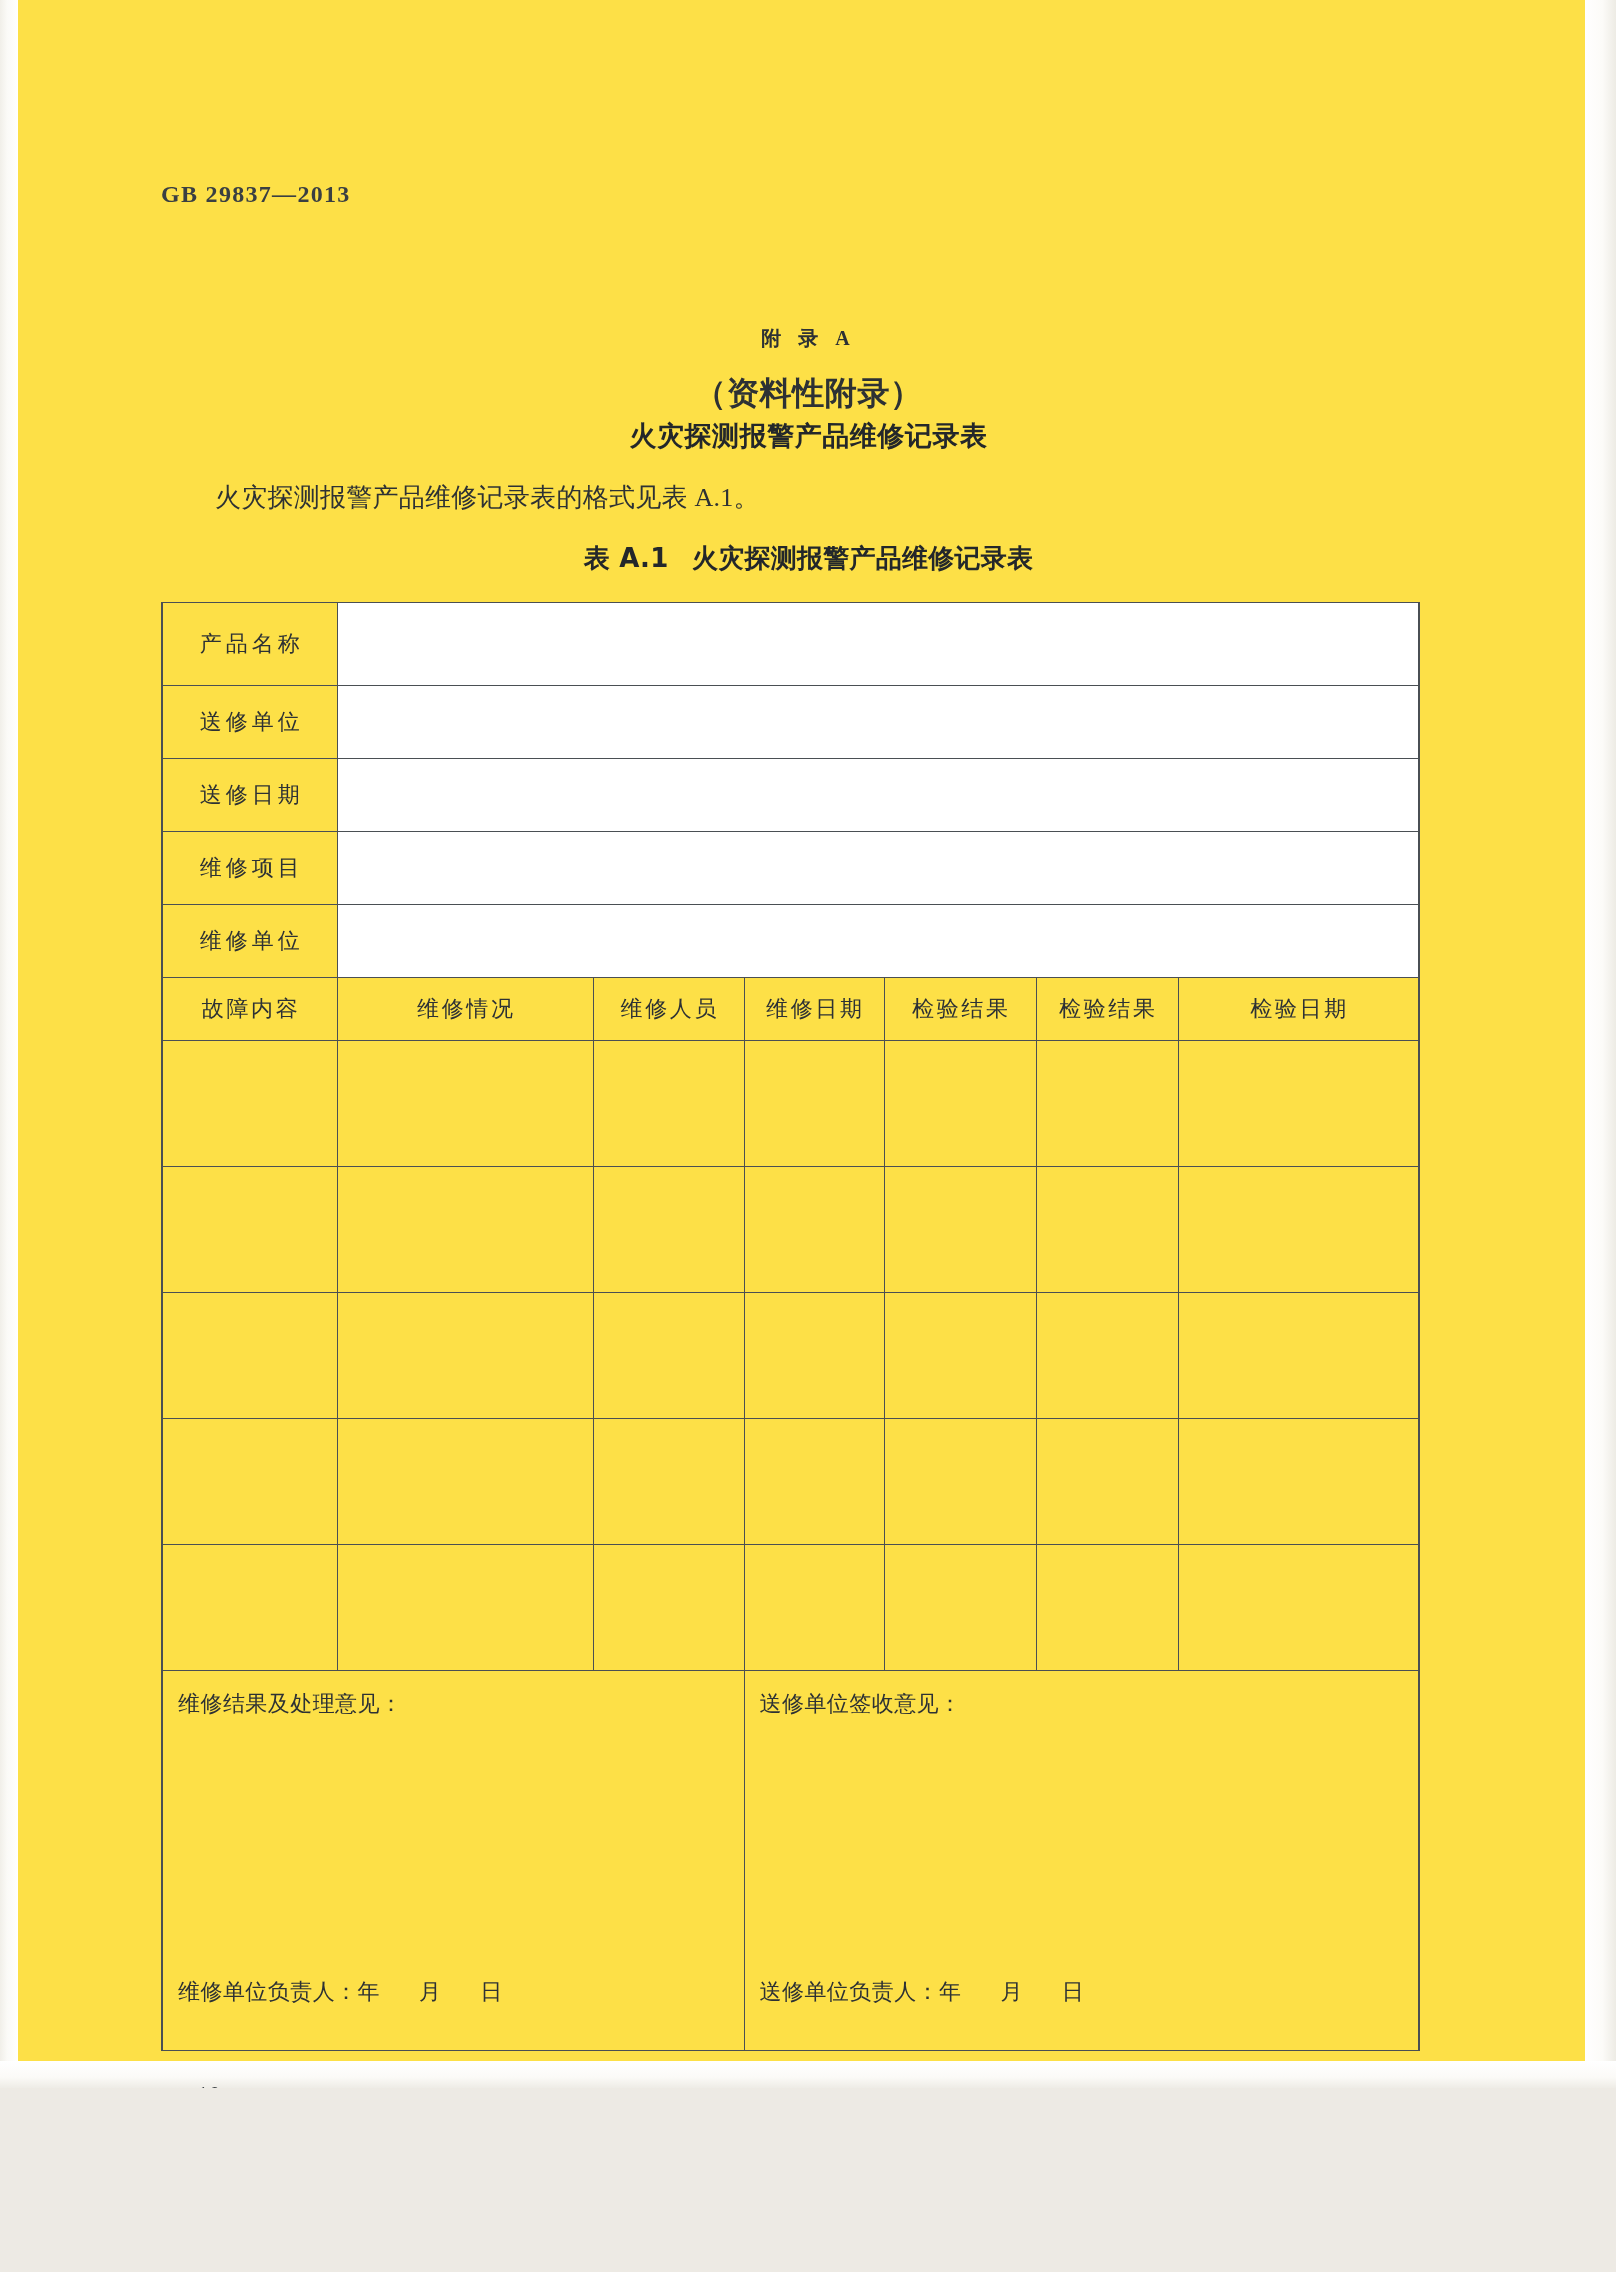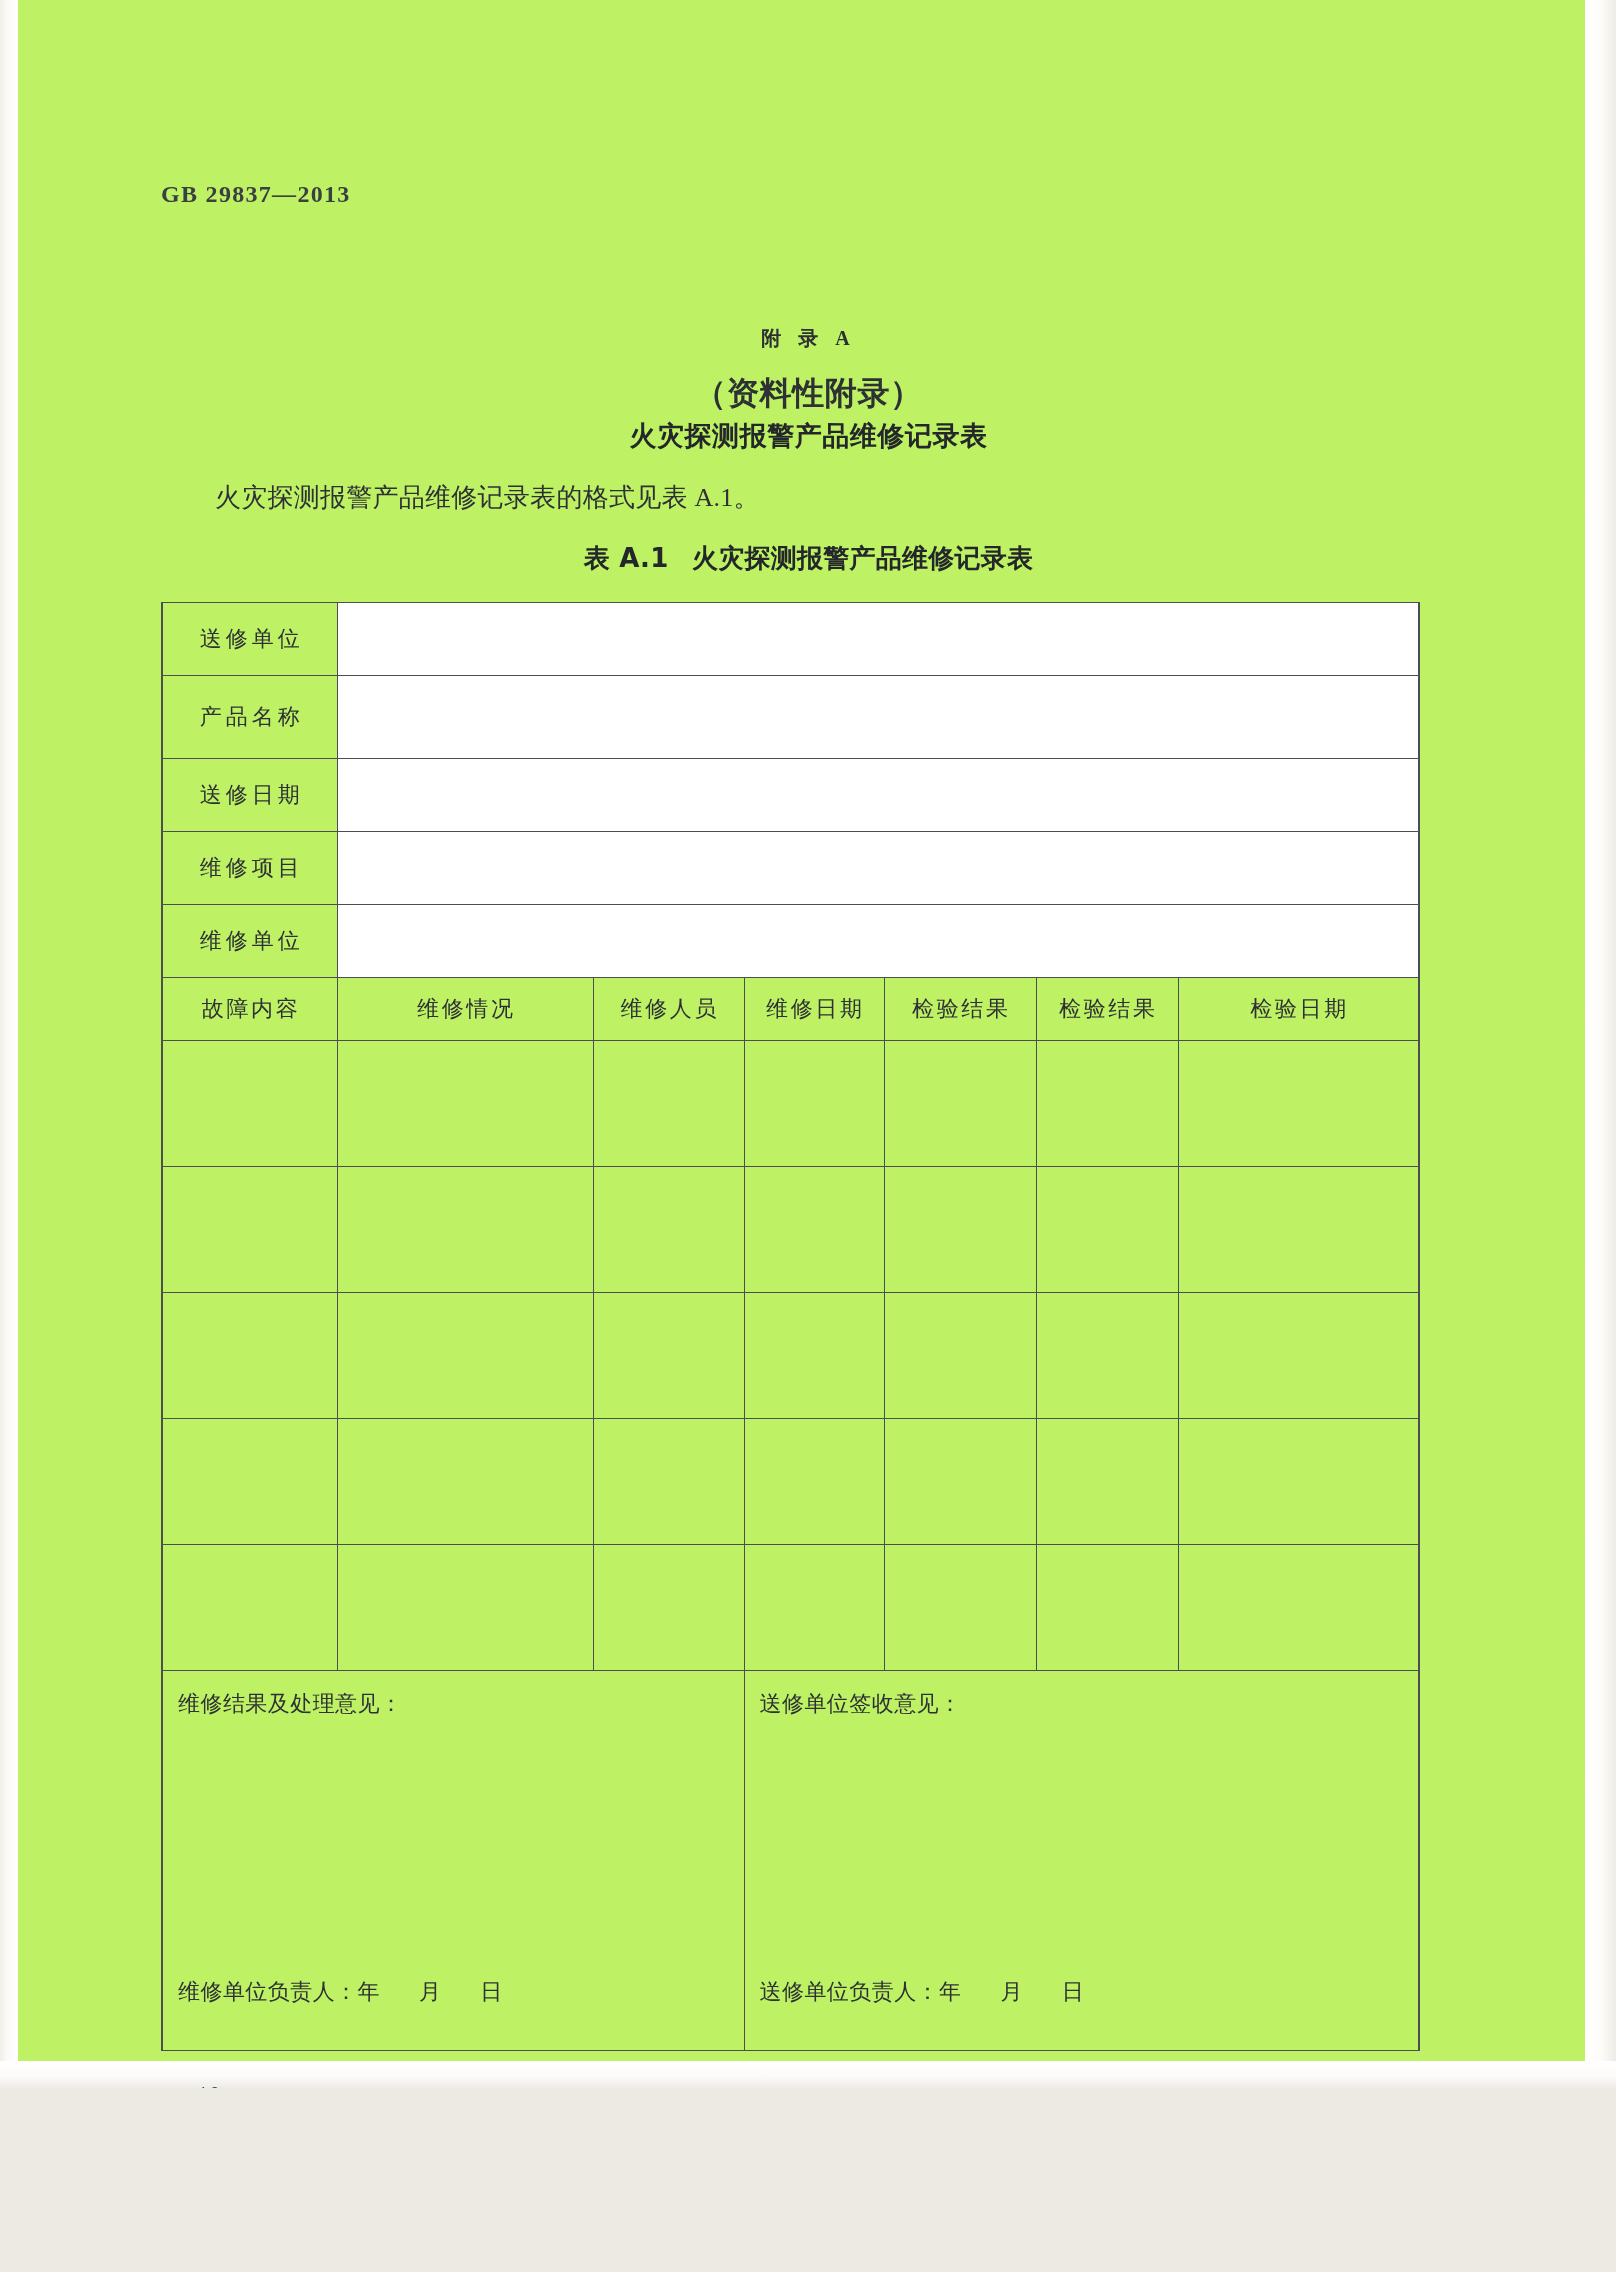--- a/index.html
+++ b/index.html
@@ -7,21 +7,21 @@
     padding: 0;
     background: #edeae4;
   }
   body {
     font-family: "Liberation Serif", "DejaVu Serif", serif;
   }
   .page {
     position: relative;
     width: 1617px;
     height: 2088px;
-    background: #bef264;
+    background: #fde047;
     overflow: hidden;
   }
   
   .scan-edge-right {
     position: absolute;
     top: 0;
     right: 0;
     width: 32px;
     height: 100%;
     background: linear-gradient(to right, #ffffff 0%, #fcfbf8 55%, #eceae3 100%);
@@ -251,26 +251,26 @@
         <col style="width:256px">
         <col style="width:151px">
         <col style="width:140px">
         <col style="width:152px">
         <col style="width:142px">
         <col style="width:241px">
       </colgroup>
       <tbody>
 
         <tr>
+          <td class="lbl-cell outer-l" style="height:82px;">产品名称</td>
+          <td class="blank-cell outer-r" colspan="6"></td>
+        </tr>
+
+        <tr>
           <td class="lbl-cell outer-l" style="height:72px;">送修单位</td>
-          <td class="blank-cell outer-r" colspan="6"></td>
-        </tr>
-
-        <tr>
-          <td class="lbl-cell outer-l" style="height:82px;">产品名称</td>
           <td class="blank-cell outer-r" colspan="6"></td>
         </tr>
 
         <tr>
           <td class="lbl-cell outer-l" style="height:72px;">送修日期</td>
           <td class="blank-cell outer-r" colspan="6"></td>
         </tr>
 
         <tr>
           <td class="lbl-cell outer-l" style="height:72px;">维修项目</td>

